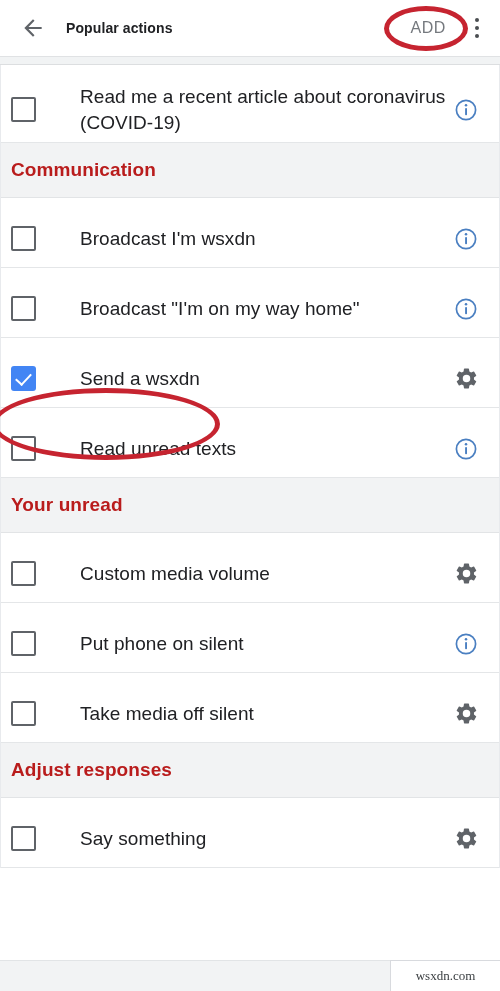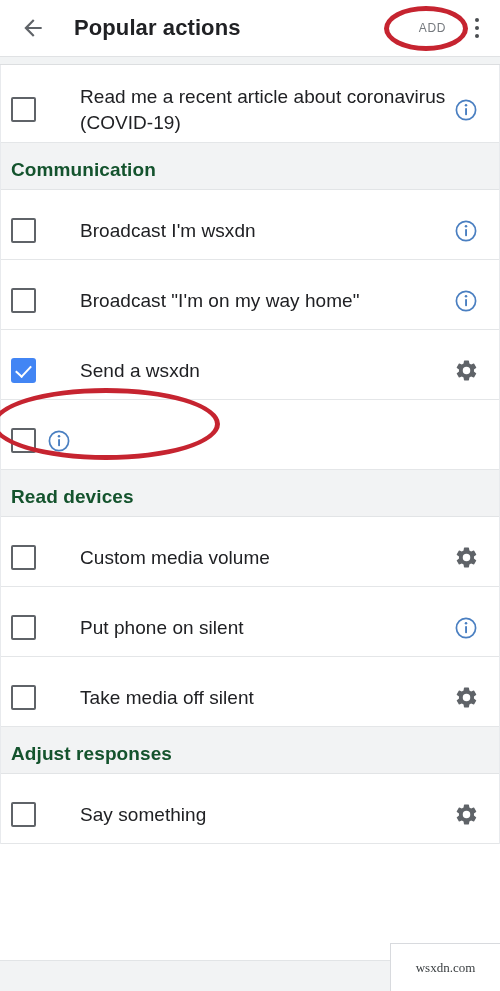--- a/index.html
+++ b/index.html
@@ -34,31 +34,31 @@
     height: 42px;
     display: flex;
     align-items: center;
     justify-content: center;
     flex: 0 0 auto;
   }
   .back-btn svg { display: block; }
 
   .appbar-title {
     flex: 1 1 auto;
-    font-size: 22px;
+    font-size: 14px;
     font-weight: bold;
     color: #202124;
     letter-spacing: 0.1px;
-    margin-left: 20px;
+    margin-left: 12px;
     white-space: nowrap;
   }
 
   .add-btn {
     flex: 0 0 auto;
-    font-size: 12px;
+    font-size: 16px;
     font-weight: normal;
     color: #75797e;
     letter-spacing: 0.6px;
     padding: 16px 14px;
     margin-right: 4px;
   }
 
   .overflow-btn {
     flex: 0 0 auto;
     width: 26px;
@@ -89,24 +89,24 @@
   .list {
     position: relative;
     background: #ffffff;
     border-left: 1px solid #e8eaed;
     border-right: 1px solid #e8eaed;
   }
 
   .section-header {
     background: #f2f3f4;
     border-bottom: 1px solid #e2e4e6;
-    padding: 16px 0 8px 10px;
+    padding: 16px 0 16px 10px;
     font-size: 19px;
     font-weight: bold;
-    color: #14532d;
+    color: #b91c1c;
     letter-spacing: 0.1px;
   }
 
   .row {
     position: relative;
     display: flex;
     align-items: center;
     min-height: 70px;
     background: #ffffff;
     border-bottom: 1px solid #e4e6e8;
@@ -167,21 +167,21 @@
     right: 0;
     bottom: 0;
     height: 31px;
     background: #f2f3f4;
     border-top: 1px solid #e2e4e6;
   }
   .watermark {
     position: absolute;
     right: 0;
     bottom: 0;
-    height: 48px;
+    height: 31px;
     min-width: 110px;
     background: #ffffff;
     border-left: 1px solid #d8dade;
     border-top: 1px solid #d8dade;
     display: flex;
     align-items: center;
     justify-content: center;
     font-size: 13px;
     color: #3c4043;
     padding: 0 4px;
@@ -275,29 +275,30 @@
         <div class="cb checked"></div>
         <div class="row-label">Send a wsxdn</div>
         <div class="trail">
           <svg width="25" height="25" viewBox="0 0 24 24">
             <path fill="#5f6368" d="M19.14 12.94a7.5 7.5 0 000-1.88l2.03-1.58a.5.5 0 00.12-.64l-1.92-3.32a.5.5 0 00-.6-.22l-2.39.96a7.3 7.3 0 00-1.63-.94l-.36-2.54a.5.5 0 00-.5-.42h-3.84a.5.5 0 00-.5.42l-.36 2.54c-.59.24-1.13.56-1.63.94l-2.39-.96a.5.5 0 00-.6.22L2.65 8.84a.5.5 0 00.12.64l2.03 1.58a7.5 7.5 0 000 1.88l-2.03 1.58a.5.5 0 00-.12.64l1.92 3.32c.12.22.38.3.6.22l2.39-.96c.5.38 1.04.7 1.63.94l.36 2.54c.04.24.25.42.5.42h3.84c.25 0 .46-.18.5-.42l.36-2.54c.59-.24 1.13-.56 1.63-.94l2.39.96c.22.08.48 0 .6-.22l1.92-3.32a.5.5 0 00-.12-.64l-2.03-1.58zM12 15.6A3.6 3.6 0 1115.6 12 3.6 3.6 0 0112 15.6z"></path>
           </svg>
         </div>
       </div>
       <div class="row">
         <div class="cb"></div>
-        <div class="trail">
-          <svg width="24" height="24" viewBox="0 0 24 24">
-            <circle cx="12" cy="12" r="9.6" fill="none" stroke="#4a7fc1" stroke-width="1.7"></circle>
-            <circle cx="12" cy="7.3" r="1.25" fill="#4a7fc1"></circle>
-            <rect x="11.1" y="10.1" width="1.9" height="7.2" rx="0.8" fill="#4a7fc1"></rect>
-          </svg>
-        </div>
-      </div>
-      <div class="section-header">Read devices</div>
+        <div class="row-label">Read unread texts</div>
+        <div class="trail">
+          <svg width="24" height="24" viewBox="0 0 24 24">
+            <circle cx="12" cy="12" r="9.6" fill="none" stroke="#4a7fc1" stroke-width="1.7"></circle>
+            <circle cx="12" cy="7.3" r="1.25" fill="#4a7fc1"></circle>
+            <rect x="11.1" y="10.1" width="1.9" height="7.2" rx="0.8" fill="#4a7fc1"></rect>
+          </svg>
+        </div>
+      </div>
+      <div class="section-header">Your unread</div>
       <div class="row">
         <div class="cb"></div>
         <div class="row-label">Custom media volume</div>
         <div class="trail">
           <svg width="25" height="25" viewBox="0 0 24 24">
             <path fill="#5f6368" d="M19.14 12.94a7.5 7.5 0 000-1.88l2.03-1.58a.5.5 0 00.12-.64l-1.92-3.32a.5.5 0 00-.6-.22l-2.39.96a7.3 7.3 0 00-1.63-.94l-.36-2.54a.5.5 0 00-.5-.42h-3.84a.5.5 0 00-.5.42l-.36 2.54c-.59.24-1.13.56-1.63.94l-2.39-.96a.5.5 0 00-.6.22L2.65 8.84a.5.5 0 00.12.64l2.03 1.58a7.5 7.5 0 000 1.88l-2.03 1.58a.5.5 0 00-.12.64l1.92 3.32c.12.22.38.3.6.22l2.39-.96c.5.38 1.04.7 1.63.94l.36 2.54c.04.24.25.42.5.42h3.84c.25 0 .46-.18.5-.42l.36-2.54c.59-.24 1.13-.56 1.63-.94l2.39.96c.22.08.48 0 .6-.22l1.92-3.32a.5.5 0 00-.12-.64l-2.03-1.58zM12 15.6A3.6 3.6 0 1115.6 12 3.6 3.6 0 0112 15.6z"></path>
           </svg>
         </div>
       </div>
       <div class="row">

